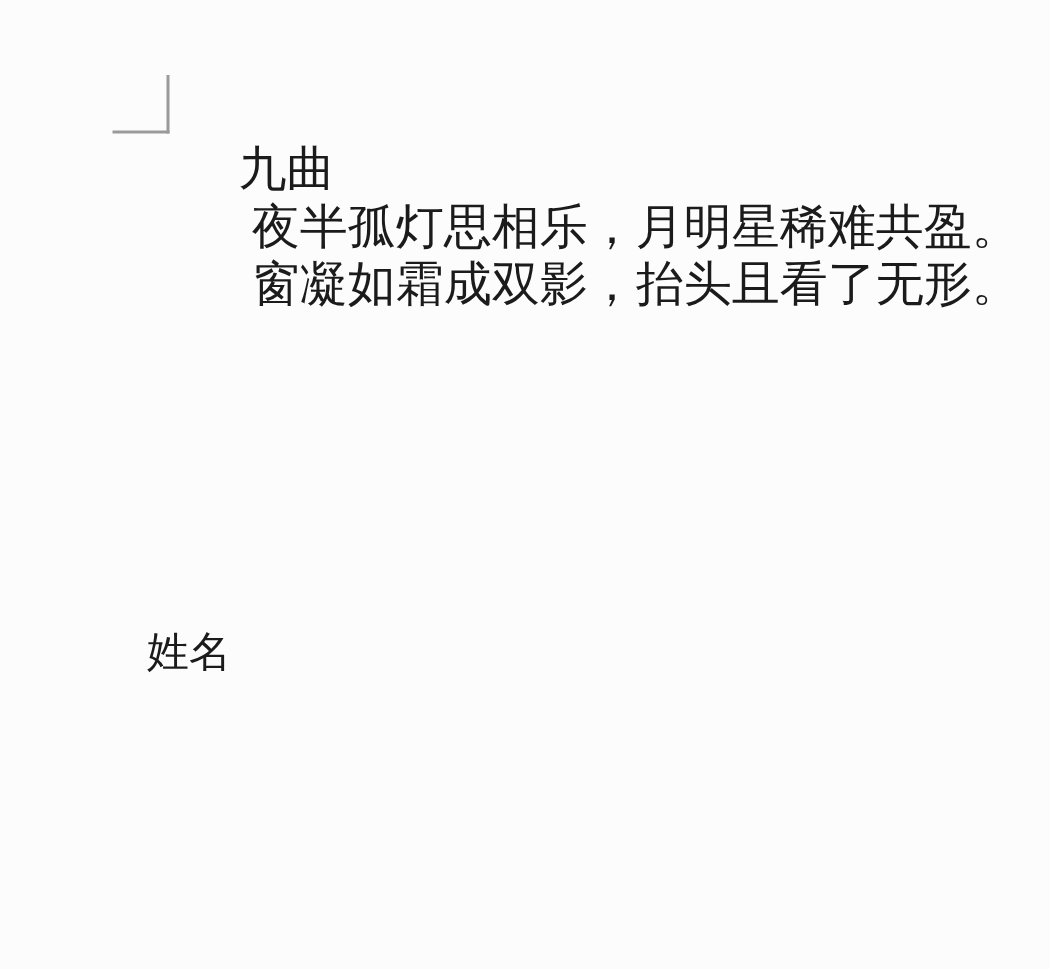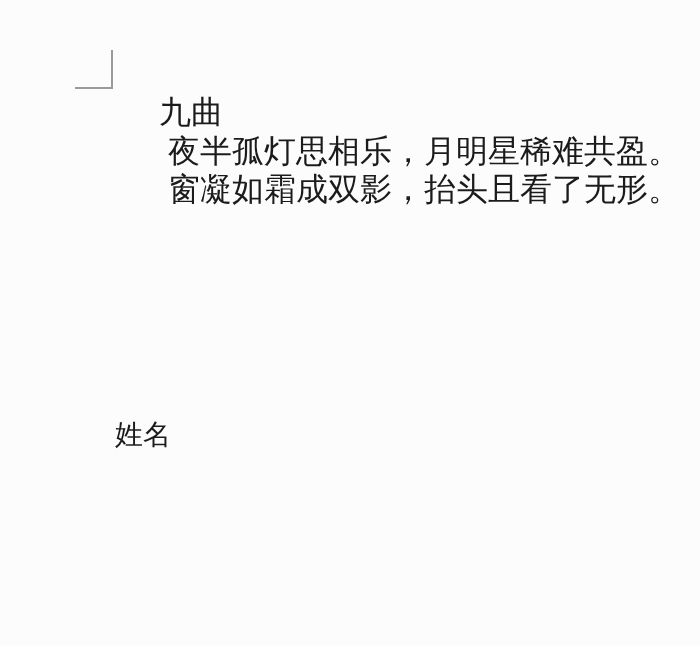--- a/index.html
+++ b/index.html
@@ -37,21 +37,21 @@
     letter-spacing: 0;
     margin-left: 44px;
   }
   .poem-block p,
   .signature-block p {
     margin: 0;
     white-space: pre-wrap; 
   }
   .signature-block {
     position: absolute;
-    left: 115px;
+    left: 98px;
     top: 416px;
     font-size: 28px;
     line-height: 38.5px;
   }
   .name-row {
     display: flex;
     gap: 28px; 
   }
 </style>
 </head>

